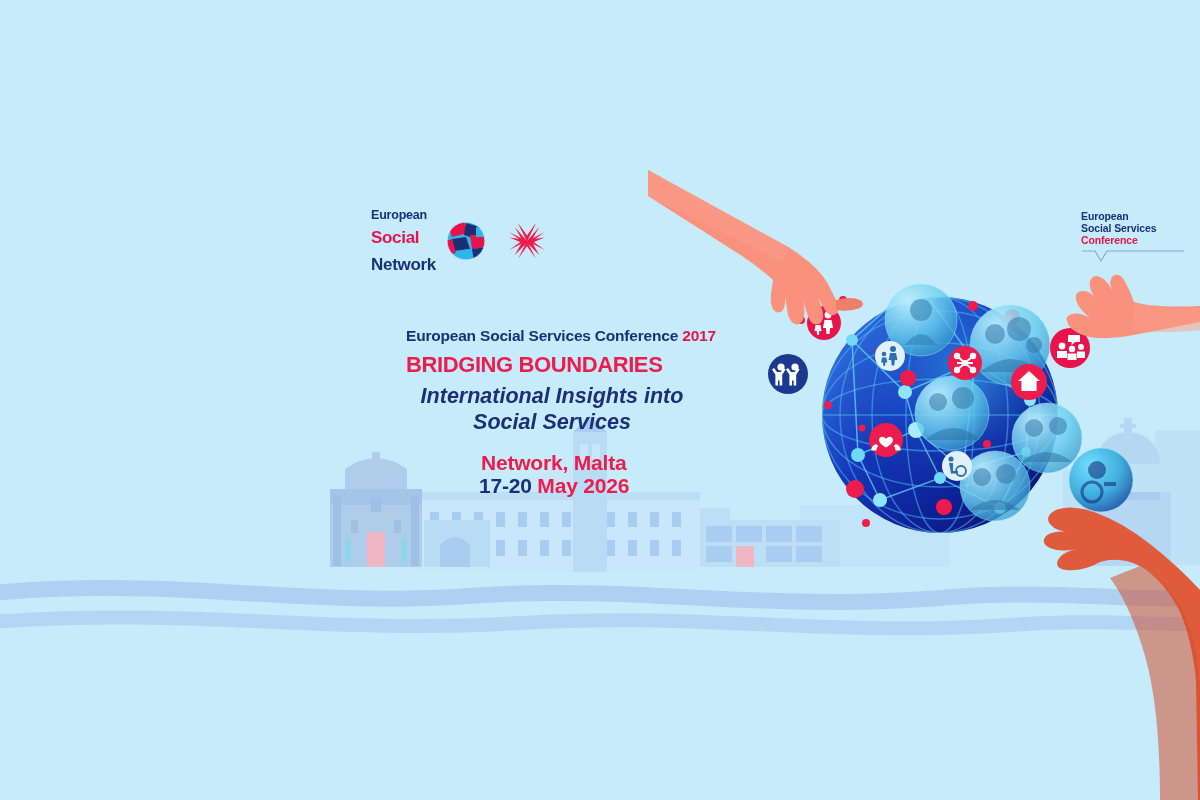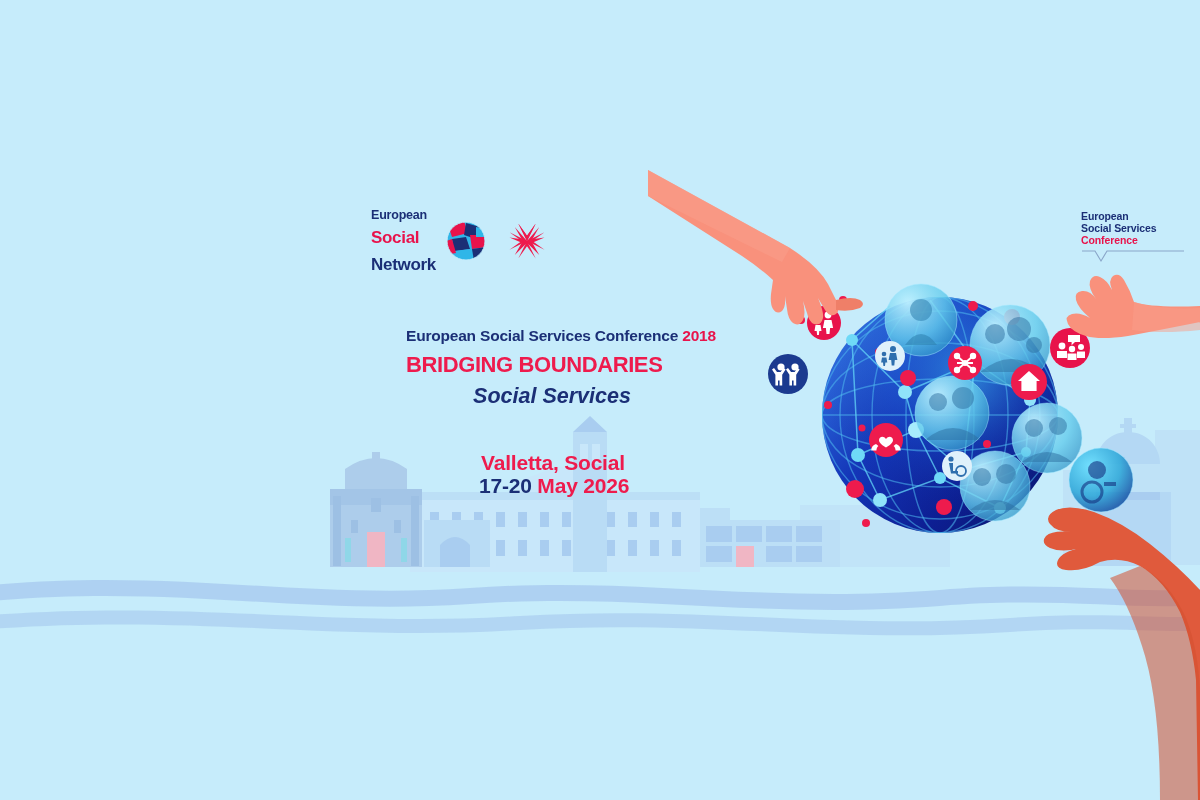--- a/index.html
+++ b/index.html
@@ -458,27 +458,28 @@
     <div class="cl-line cl-navy">Social Services</div>
     <div class="cl-line cl-red">Conference</div>
     <svg class="cl-rule" width="104" height="14" viewBox="0 0 104 14">
       <path d="M1 1 L14 1 L20 11 L26 1 L103 1" fill="none" stroke="#8aa6c9" stroke-width="1.1"></path>
     </svg>
   </div>
 
   <div class="headline">
     <div class="kicker">
       <span>European Social Services Conference</span>
-      <span class="yr">2018</span>
+      <span class="yr">2017</span>
     </div>
     <div class="title">BRIDGING BOUNDARIES</div>
     <div class="subtitle">
+      <div>International Insights into</div>
       <div>Social Services</div>
     </div>
   </div>
 
-  <div class="place">Valletta, Social</div>
+  <div class="place">Network, Malta</div>
   <div class="dates">
     <span class="d-navy">17-20</span>
     <span class="d-red">May 2026</span>
   </div>
 
 </div>
 
 </body></html>

